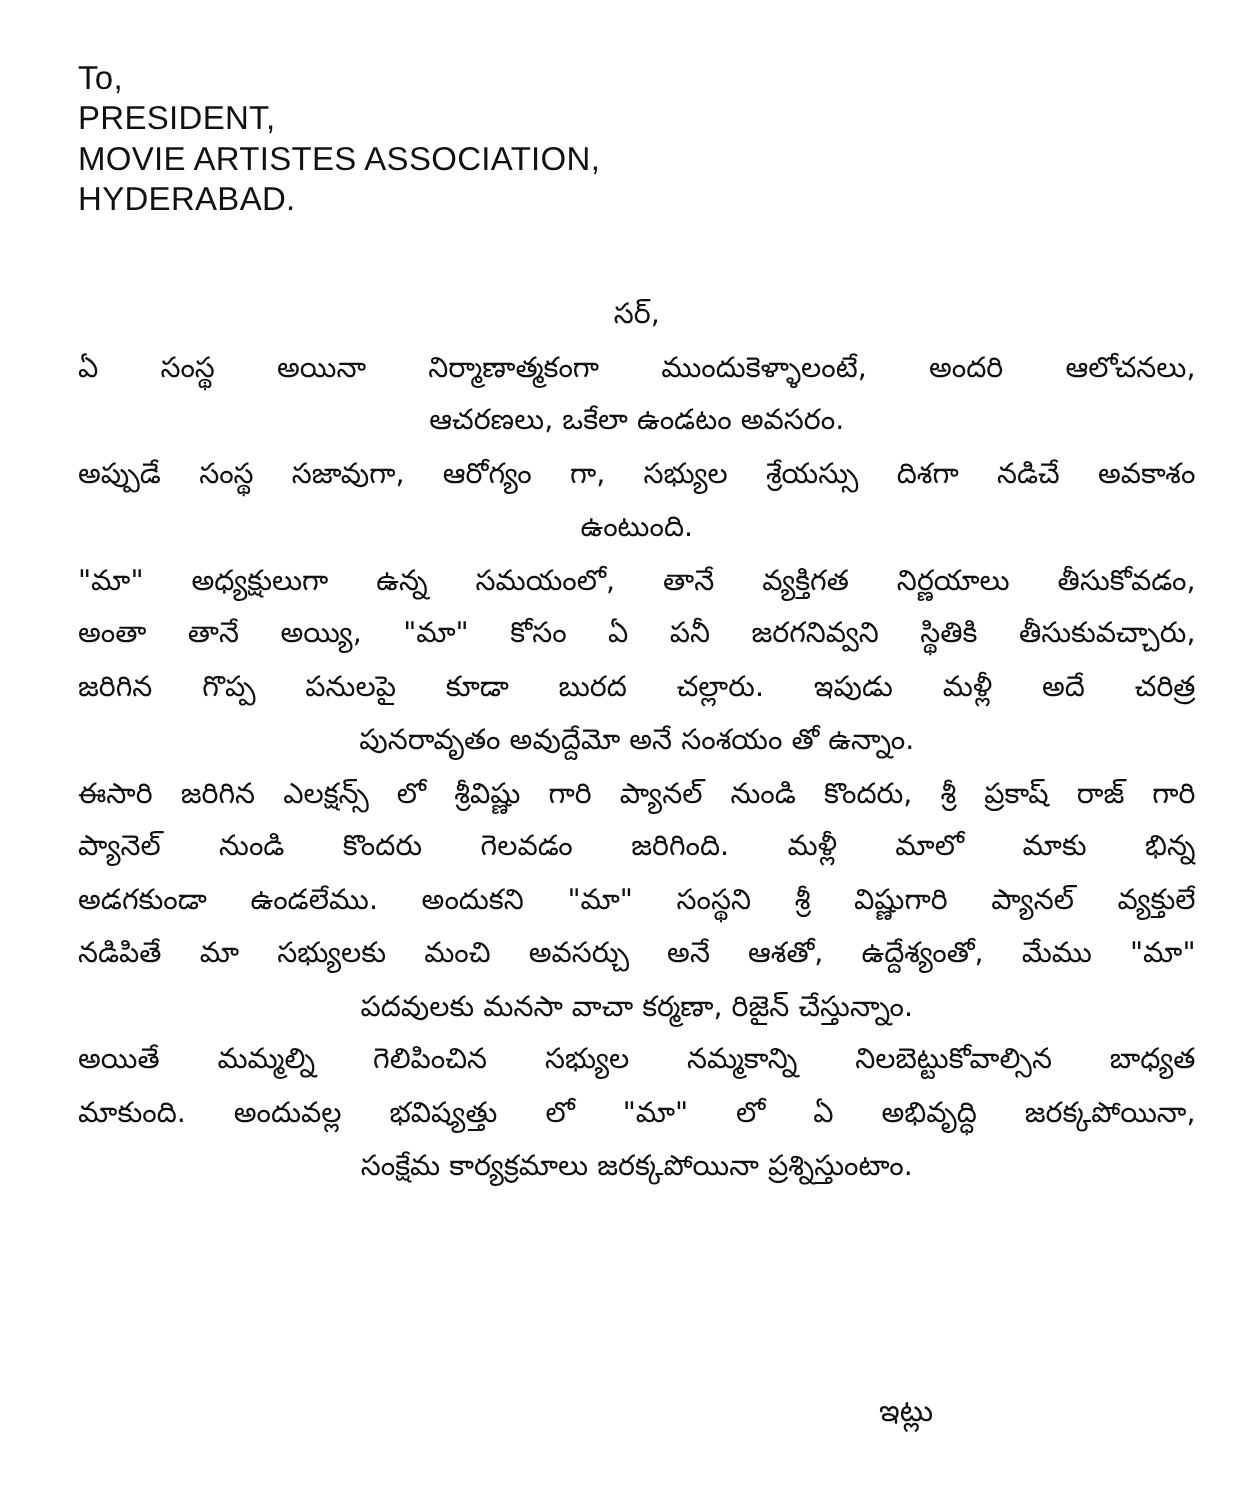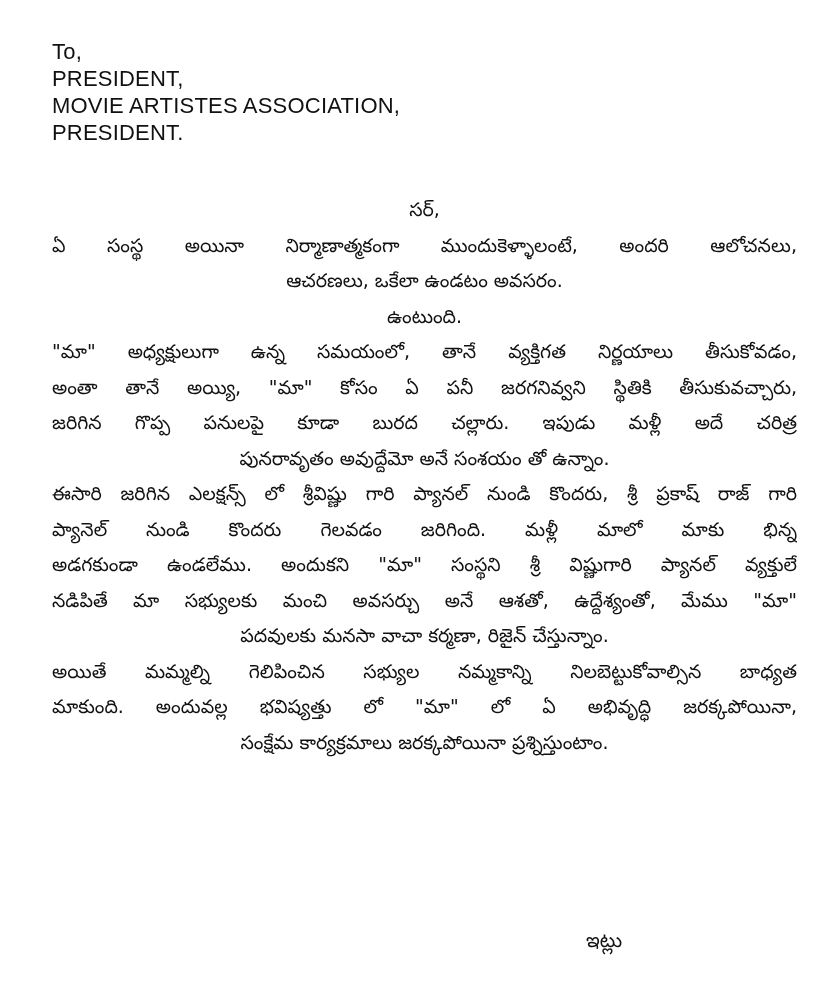--- a/index.html
+++ b/index.html
@@ -61,27 +61,28 @@
   </style>
 </head>
 <body>
 
 <div class="page">
 
   <div class="address">
     <span class="address-line">To,</span>
     <span class="address-line">PRESIDENT,</span>
     <span class="address-line">MOVIE ARTISTES ASSOCIATION,</span>
-    <span class="address-line">PRESIDENT.</span>
+    <span class="address-line">HYDERABAD.</span>
   </div>
 
   <div class="body-text">
     <span class="line">సర్,</span>
     <span class="line justify">ఏ సంస్థ అయినా నిర్మాణాత్మకంగా ముందుకెళ్ళాలంటే, అందరి ఆలోచనలు,</span>
     <span class="line">ఆచరణలు, ఒకేలా ఉండటం అవసరం.</span>
+    <span class="line justify">అప్పుడే సంస్థ సజావుగా, ఆరోగ్యం గా, సభ్యుల శ్రేయస్సు దిశగా నడిచే అవకాశం</span>
     <span class="line">ఉంటుంది.</span>
     <span class="line justify">"మా" అధ్యక్షులుగా  ఉన్న సమయంలో, తానే వ్యక్తిగత నిర్ణయాలు తీసుకోవడం,</span>
     <span class="line justify">అంతా తానే అయ్యి, "మా" కోసం ఏ పనీ జరగనివ్వని స్థితికి తీసుకువచ్చారు,</span>
     <span class="line justify">జరిగిన గొప్ప పనులపై కూడా బురద చల్లారు. ఇపుడు మళ్లీ అదే చరిత్ర</span>
     <span class="line">పునరావృతం అవుద్దేమో అనే సంశయం తో ఉన్నాం.</span>
     <span class="line justify">ఈసారి జరిగిన ఎలక్షన్స్ లో శ్రీవిష్ణు గారి ప్యానల్ నుండి కొందరు, శ్రీ ప్రకాష్ రాజ్ గారి</span>
     <span class="line justify">ప్యానెల్ నుండి కొందరు గెలవడం జరిగింది. మళ్లీ మాలో మాకు భిన్న</span>
     <span class="line justify">అడగకుండా ఉండలేము. అందుకని "మా" సంస్థని  శ్రీ  విష్ణుగారి ప్యానల్ వ్యక్తులే</span>
     <span class="line justify">నడిపితే మా సభ్యులకు మంచి అవసర్చు అనే ఆశతో, ఉద్దేశ్యంతో, మేము "మా"</span>
     <span class="line">పదవులకు మనసా వాచా కర్మణా, రిజైన్ చేస్తున్నాం.</span>

